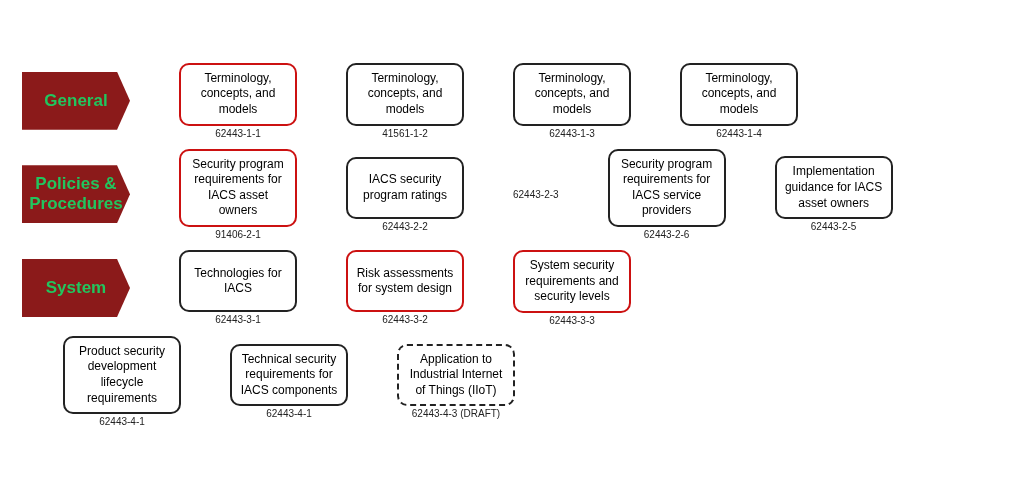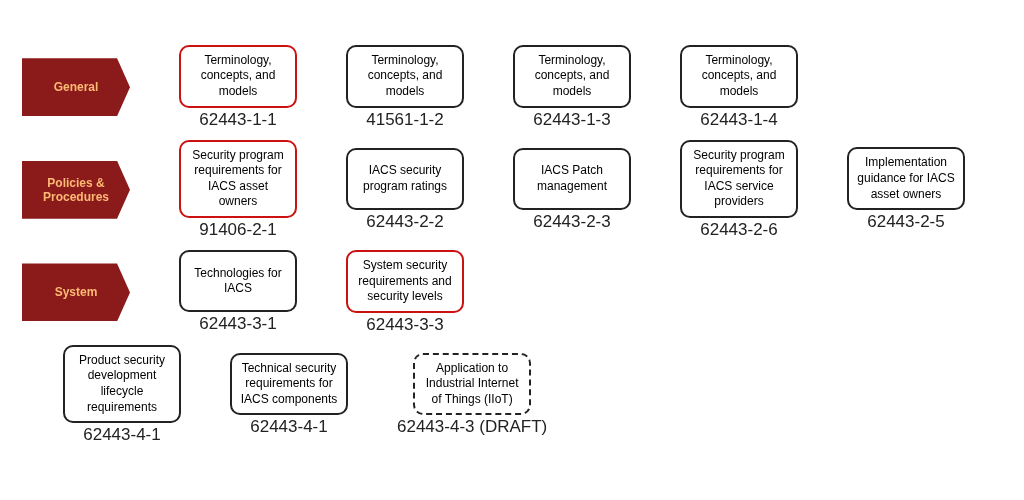--- a/index.html
+++ b/index.html
@@ -20,23 +20,23 @@
     .row {
       display: flex;
       align-items: center;
       margin-bottom: 10px;
       gap: 8px;
     }
     
     .category {
       position: relative;
       background: #8b1a1a;
-      color: #fdba74;
+      color: #22c55e;
       font-weight: bold;
-      font-size: 12px;
+      font-size: 17px;
       text-align: center;
       width: 108px;
       min-width: 108px;
       height: 58px;
       display: flex;
       align-items: center;
       justify-content: center;
       clip-path: polygon(0 0, 88% 0, 100% 50%, 88% 100%, 0 100%);
       flex-shrink: 0;
     }
@@ -64,21 +64,21 @@
     }
     .card.highlighted {
       border-color: #cc1111;
       border-width: 2.5px;
     }
     .card.dashed {
       border-style: dashed;
       border-color: #222;
     }
     .card-code {
-      font-size: 17px;
+      font-size: 10px;
       color: #222;
       text-align: center;
     }
   </style>
 </head>
 <body>
 
 <div class="diagram">
 <div class="row">
       <div class="category">General</div>
@@ -103,37 +103,40 @@
       <div class="category">Policies &amp; Procedures</div>
       <div class="card-wrap">
         <div class="card highlighted">Security program requirements for IACS asset owners</div>
         <div class="card-code">91406-2-1</div>
       </div>
       <div class="card-wrap">
         <div class="card">IACS security program ratings</div>
         <div class="card-code">62443-2-2</div>
       </div>
       <div class="card-wrap">
-        <div class="card">IACS Patch management</div>
         <div class="card-code">62443-2-3</div>
       </div>
       <div class="card-wrap">
         <div class="card">Security program requirements for IACS service providers</div>
         <div class="card-code">62443-2-6</div>
       </div>
       <div class="card-wrap">
         <div class="card">Implementation guidance for IACS asset owners</div>
         <div class="card-code">62443-2-5</div>
       </div>
     </div>
     <div class="row">
       <div class="category">System</div>
       <div class="card-wrap">
         <div class="card">Technologies for IACS</div>
         <div class="card-code">62443-3-1</div>
+      </div>
+      <div class="card-wrap">
+        <div class="card highlighted">Risk assessments for system design</div>
+        <div class="card-code">62443-3-2</div>
       </div>
       <div class="card-wrap">
         <div class="card highlighted">System security requirements and security levels</div>
         <div class="card-code">62443-3-3</div>
       </div>
     </div>
     <div class="row">
       <div class="card-wrap">
         <div class="card">Product security development lifecycle requirements</div>
         <div class="card-code">62443-4-1</div>

